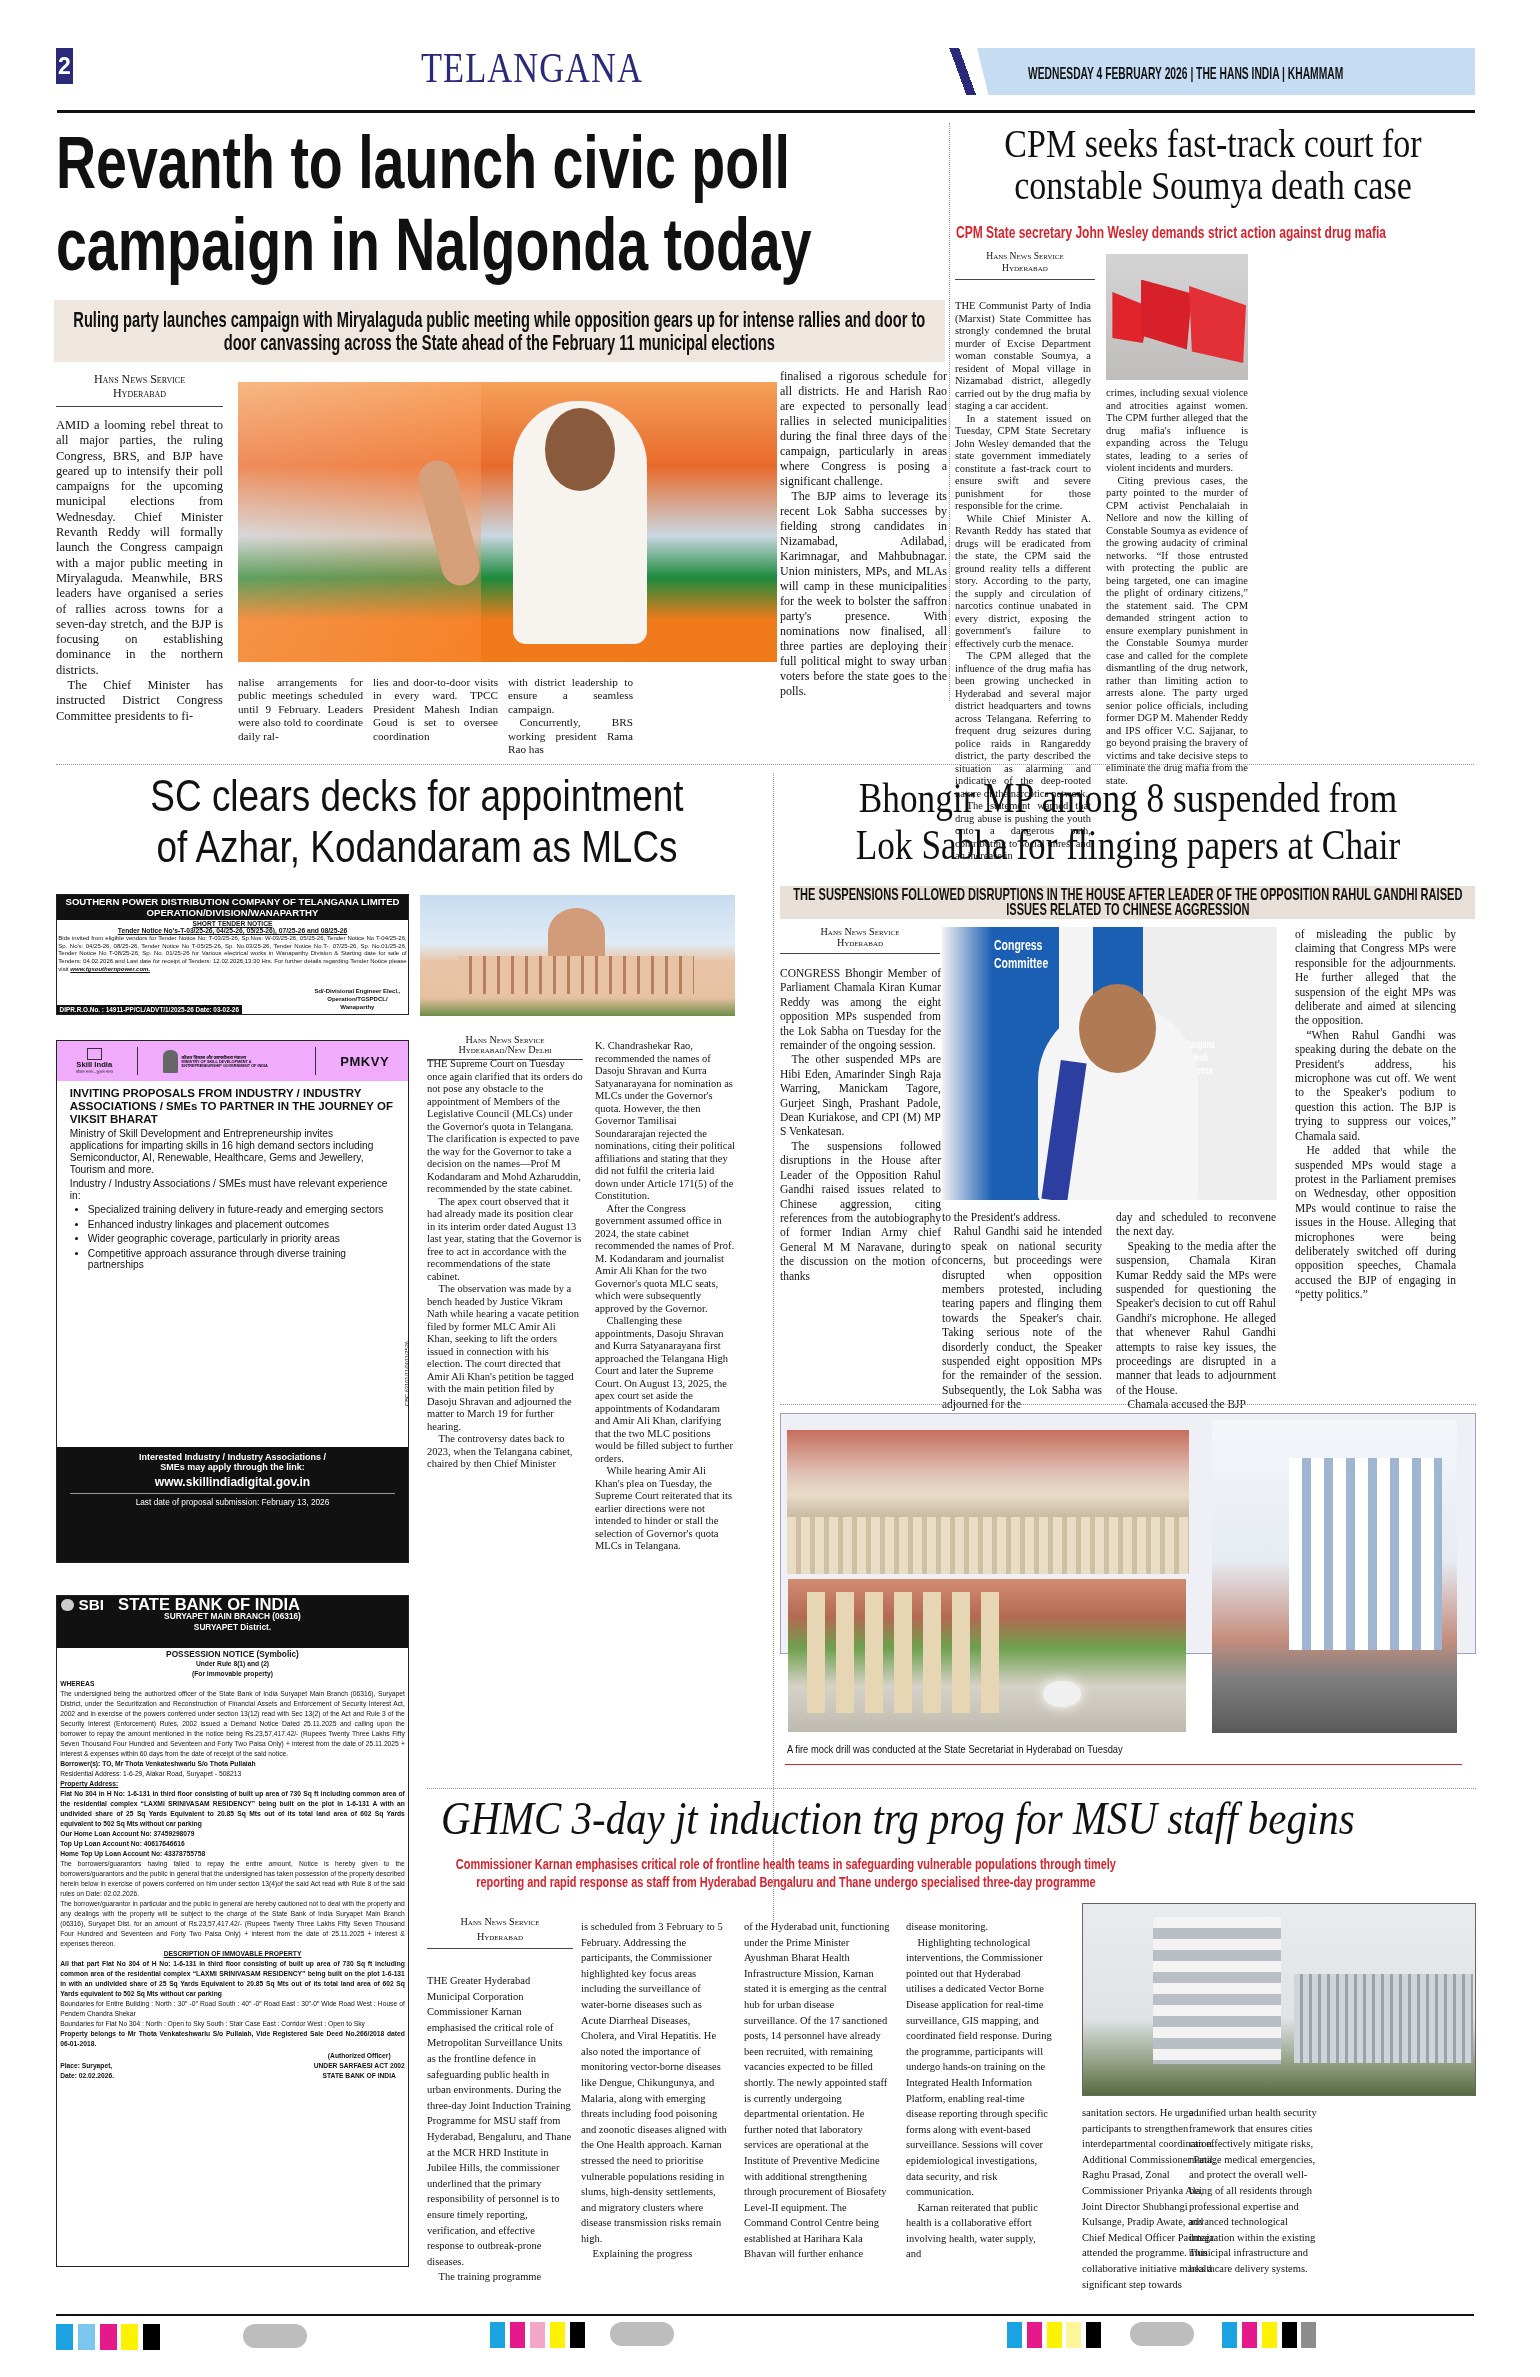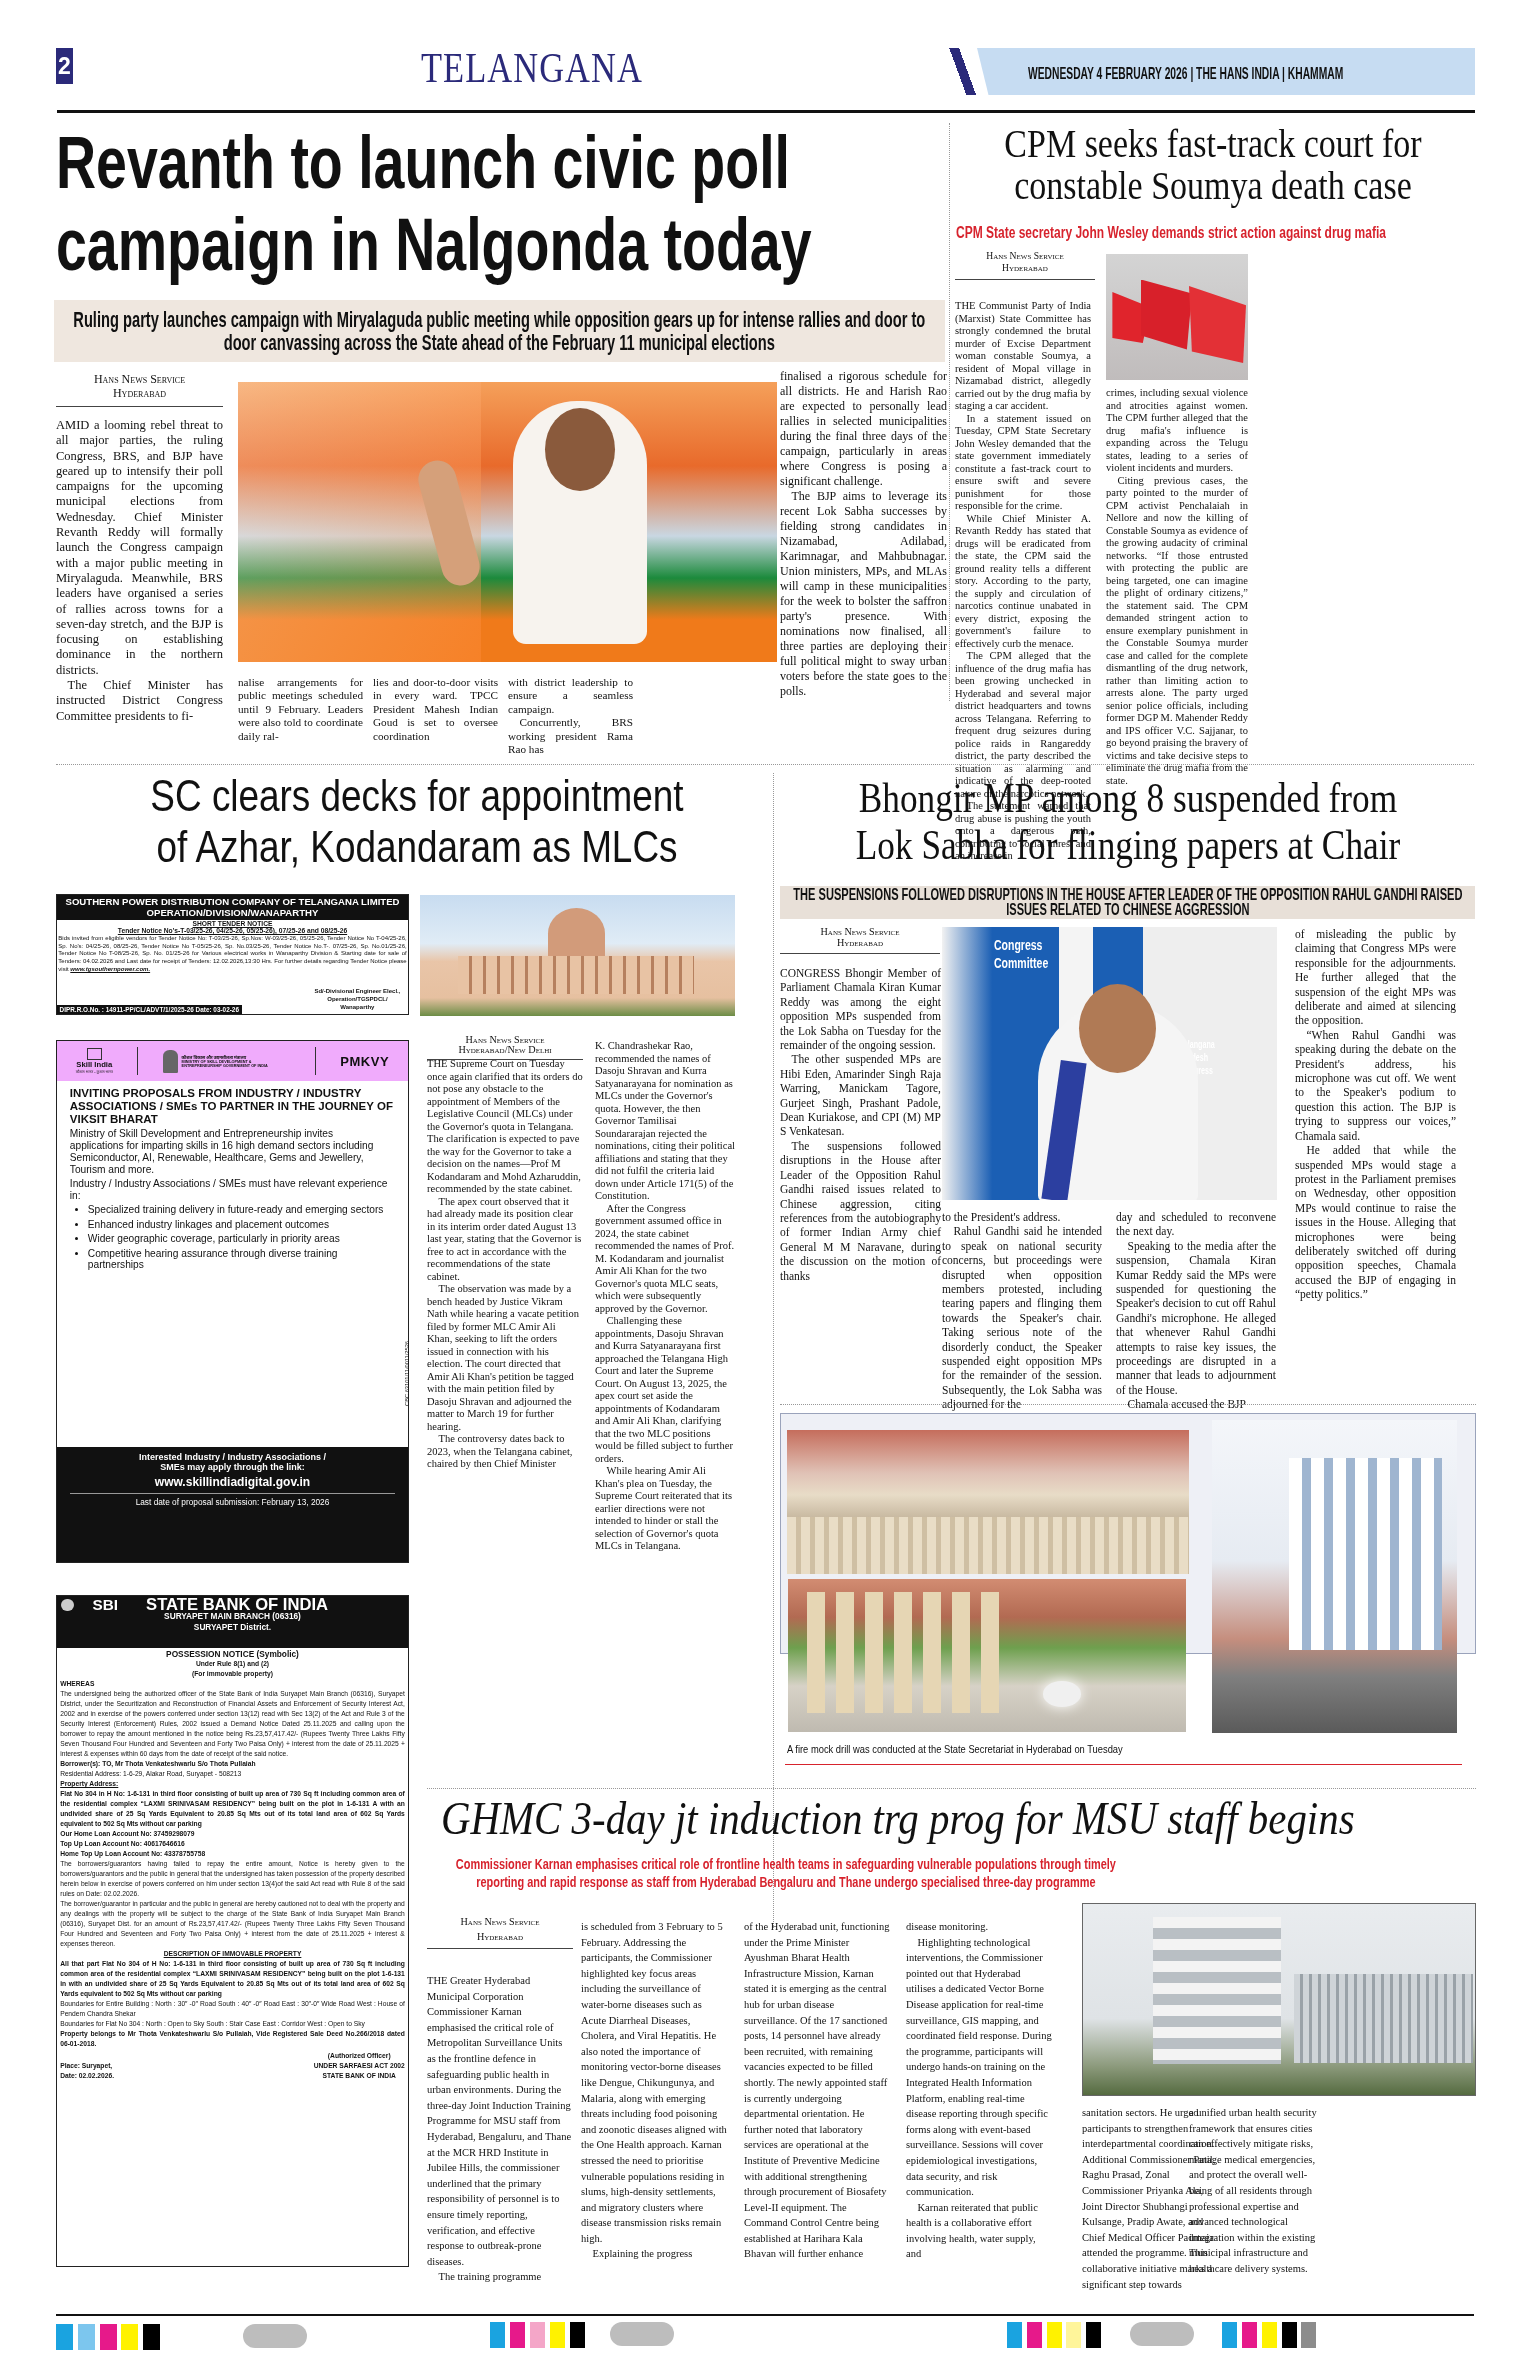--- a/index.html
+++ b/index.html
@@ -155,35 +155,35 @@
     <div style="font-weight:bold;font-size:13px;letter-spacing:0.6px">PMKVY</div>
   </div>
   <div style="padding:6.4px 12.8px 0 12.8px">
     <div style="font-weight:bold;font-size:11.5px;line-height:12.8px">INVITING PROPOSALS FROM INDUSTRY / INDUSTRY ASSOCIATIONS / SMEs TO PARTNER IN THE JOURNEY OF VIKSIT BHARAT</div>
     <div style="font-size:10.2px;line-height:11.8px;margin-top:2.6px;width:307px">Ministry of Skill Development and Entrepreneurship invites applications for imparting skills in 16 high demand sectors including Semiconductor, AI, Renewable, Healthcare, Gems and Jewellery, Tourism and more.</div>
     <div style="font-size:10.2px;line-height:11.8px;margin-top:2.6px">Industry / Industry Associations / SMEs must have relevant experience in:</div>
     <ul style="font-size:10.2px;line-height:11.8px;margin-left:18px;margin-top:2.6px;width:300px">
       <li style="margin-bottom:2.6px">Specialized training delivery in future-ready and emerging sectors</li>
       <li style="margin-bottom:2.6px">Enhanced industry linkages and placement outcomes</li>
       <li style="margin-bottom:2.6px">Wider geographic coverage, particularly in priority areas</li>
-      <li>Competitive hearing assurance through diverse training partnerships</li>
+      <li>Competitive approach assurance through diverse training partnerships</li>
     </ul>
   </div>
   <div class="abs" style="right:3.8px;top:300px;font-size:5.7px;transform:rotate(-90deg);transform-origin:right top;white-space:nowrap">CBC 63101/11/0011/2526</div>
   <div style="position:absolute;left:0;bottom:0;width:100%;height:115px;background:#111;color:#fff;text-align:center;padding:5.1px 6.4px">
     <div style="font-weight:bold;font-size:9px;line-height:10.2px;width:211px;margin:0 auto">Interested Industry / Industry Associations / SMEs may apply through the link:</div>
     <div style="font-weight:bold;font-size:12px;margin-top:2.6px">www.skillindiadigital.gov.in</div>
     <div style="height:0.6px;background:#999;margin:3.8px 6.4px"></div>
     <div style="font-weight:normal;font-size:8.3px">Last date of proposal submission: February 13, 2026</div>
   </div>
 </div>
 
 <div class="abs sans" style="left:56px;top:1595px;width:353px;height:672px;border:1.3px solid #222;font-size:6.7px;line-height:10px">
   <div style="background:#111;color:#fff;height:52px;padding:2.6px 3.8px;position:relative">
-    <div style="display:flex;align-items:center;gap:19px">
+    <div style="display:flex;align-items:center;gap:5px">
         <span style="width:12.8px;height:12.8px;border-radius:50%;background:#ccc;display:inline-block"></span>
         <span style="font-weight:bold;font-size:15.3px">SBI</span>
         <span style="font-weight:bold;font-size:16.6px;margin-left:9px">STATE BANK OF INDIA</span>
       </div>
     <div style="text-align:center;font-weight:bold;font-size:8.3px;line-height:10.2px">SURYAPET MAIN BRANCH (06316)</div>
     <div style="text-align:center;font-weight:bold;font-size:8.3px;line-height:10.2px">SURYAPET District.</div>
   </div>
   <div style="padding:1.3px 3.2px;text-align:justify">
     <div style="text-align:center;font-weight:bold;font-size:8.3px">POSSESSION NOTICE (Symbolic)</div>
     <div style="text-align:center;font-weight:bold">Under Rule 8(1) and (2)</div>

